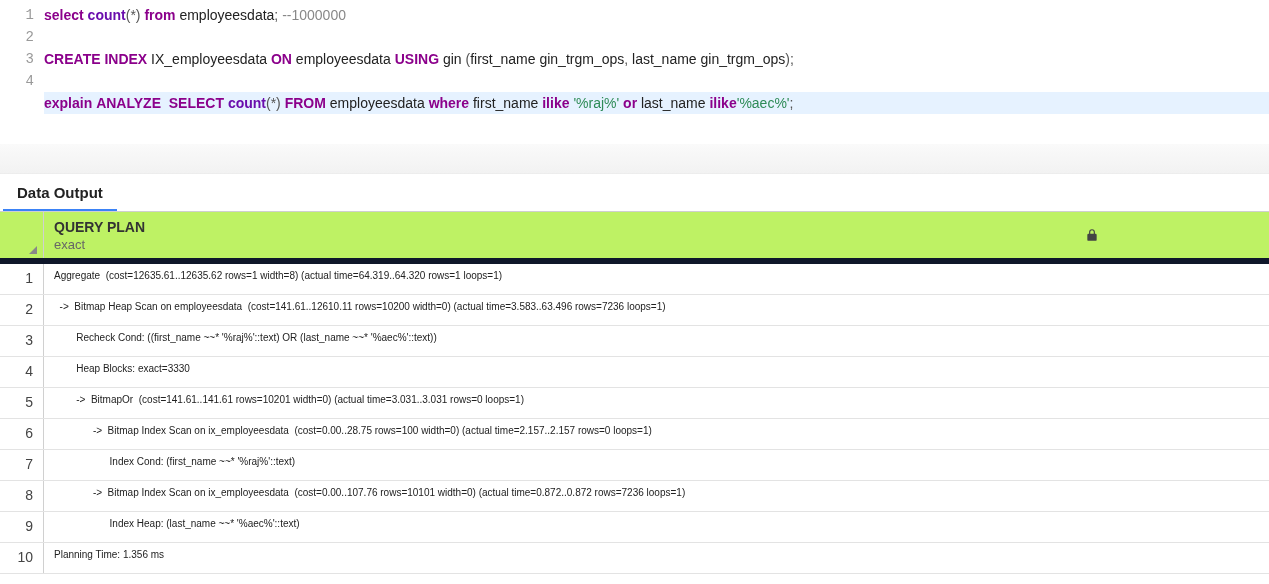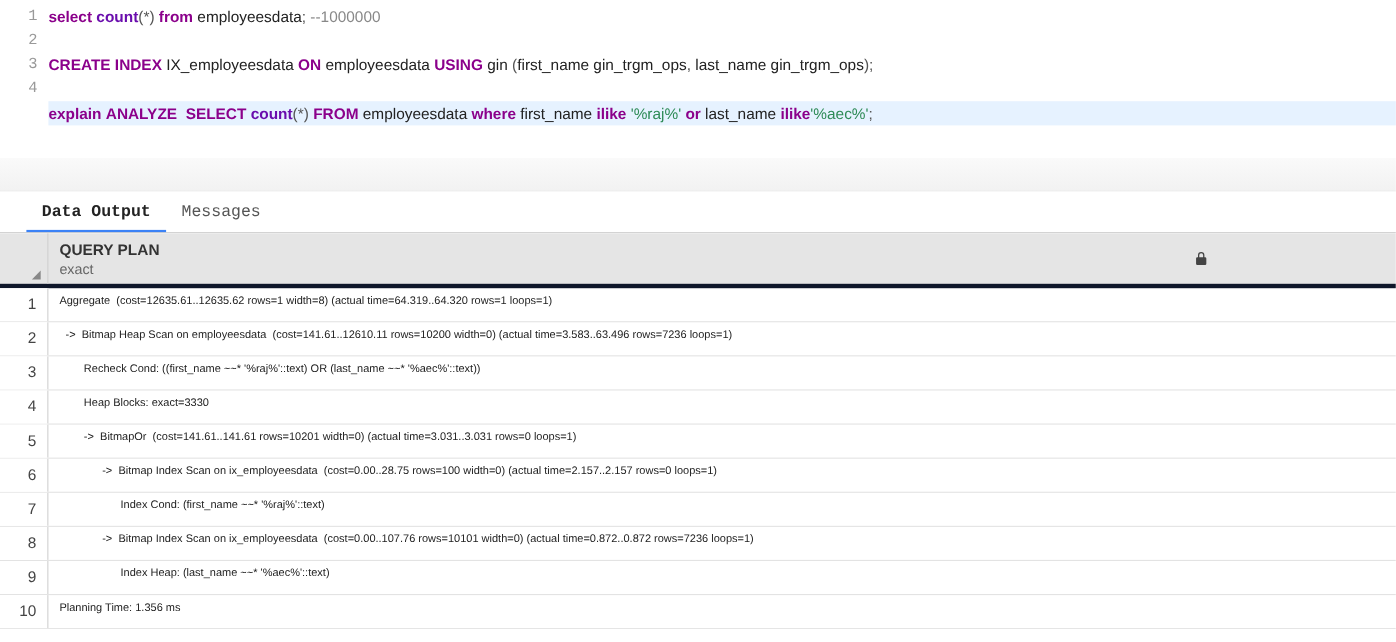--- a/index.html
+++ b/index.html
@@ -45,44 +45,43 @@
   .gap {
     height: 30px;
     background: linear-gradient(#fafafa,#f2f2f2);
     border-bottom: 1px solid rgba(0,0,0,0.05);
   }
 
   .tabs-row {
     display: flex;
     align-items: center;
     border-bottom: 1px solid #cfcfcf;
-    padding: 0 24px;
-    font-family: Liberation Mono, monospace;
+    padding: 0 3px;
   }
   .tab {
     padding: 10px 14px 8px 14px;
     font-size: 15px;
     color: #555;
     cursor: pointer;
     border-bottom: 2px solid transparent;
   }
   .tab.active {
     color: #222;
     font-weight: 600;
     border-bottom: 2px solid #3b82f6;
   }
 
   .grid-wrapper {
     overflow: hidden;
   }
   .grid-header {
     display: flex;
     align-items: center;
-    border-bottom: 4px solid #0f172a;
-    background: #e5e5e5;
+    border-bottom: 6px solid #0f172a;
+    background: #bef264;
     justify-content: center;
   }
   .grid-corner {
     flex: 0 0 44px;
     height: 46px;
     border-right: 1px solid #d0d0d0;
     display: flex;
     align-items: flex-end;
     justify-content: flex-end;
     padding: 0 6px 4px 0;
@@ -141,21 +140,20 @@
   <div class="code-lines" id="code-lines"><span class="code-line"><span class="kw">select</span><span class="op"> </span><span class="fn">count</span><span class="op">(</span><span class="op">*</span><span class="op">) </span><span class="kw">from</span><span class="op"> </span><span class="ident">employeesdata</span><span class="op">; </span><span class="cmt">--1000000</span></span>
 <span class="code-line"><span class="kw">CREATE INDEX</span><span class="op"> </span><span class="ident">IX_employeesdata</span><span class="op"> </span><span class="kw">ON</span><span class="op"> </span><span class="ident">employeesdata</span><span class="op"> </span><span class="kw">USING</span><span class="op"> </span><span class="ident">gin</span><span class="op"> (</span><span class="ident">first_name gin_trgm_ops</span><span class="op">, </span><span class="ident">last_name gin_trgm_ops</span><span class="op">);</span></span>
 <span class="code-line active"><span class="kw">explain</span><span class="op"> </span><span class="kw">ANALYZE</span><span class="op">  </span><span class="kw">SELECT</span><span class="op"> </span><span class="fn">count</span><span class="op">(</span><span class="op">*</span><span class="op">) </span><span class="kw">FROM</span><span class="op"> </span><span class="ident">employeesdata</span><span class="op"> </span><span class="kw">where</span><span class="op"> </span><span class="ident">first_name</span><span class="op"> </span><span class="kw">ilike</span><span class="op"> </span><span class="str">'%raj%'</span><span class="op"> </span><span class="kw">or</span><span class="op"> </span><span class="ident">last_name</span><span class="op"> </span><span class="kw">ilike</span><span class="str">'%aec%'</span><span class="op">;</span></span>
 </div>
 </div>
 
 <div class="gap"></div>
 
 <div class="tabs-row">
   <div class="tab active">Data Output</div>
-  <div class="tab">Messages</div>
 </div>
 
 <div class="grid-wrapper">
   <div class="grid-header">
     <div class="grid-corner">
       <div class="tri"></div>
     </div>
     <div class="grid-colhead">
       <div class="colhead-text">
         <div class="col-title">QUERY PLAN</div>

